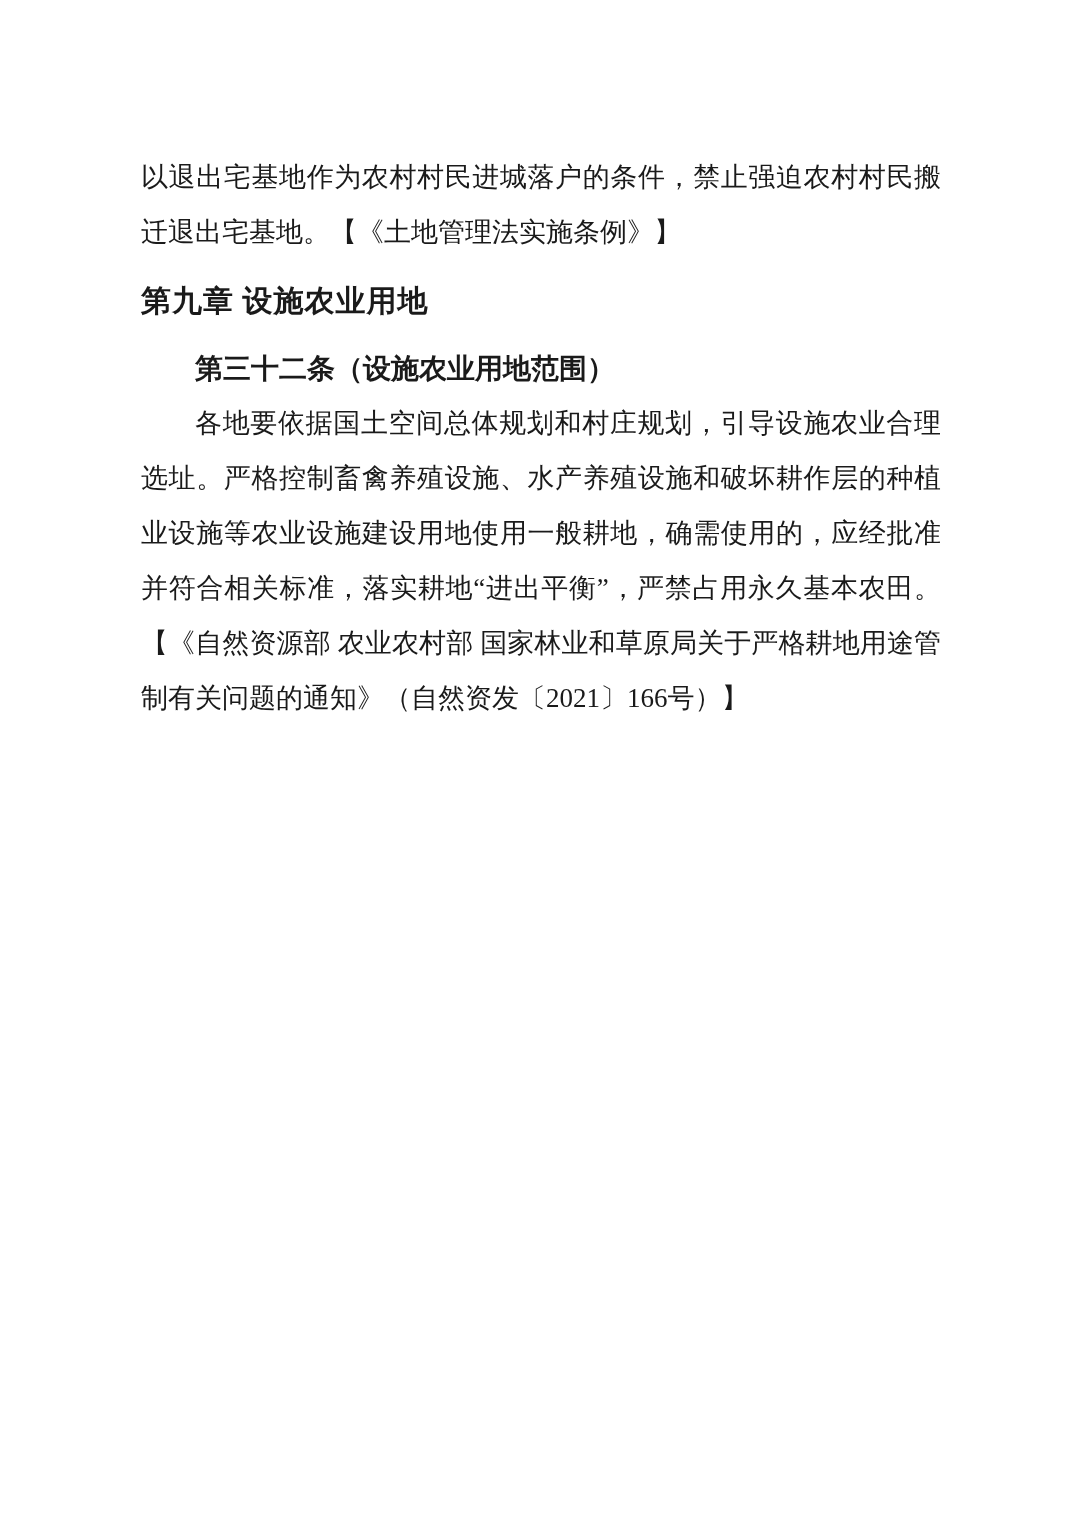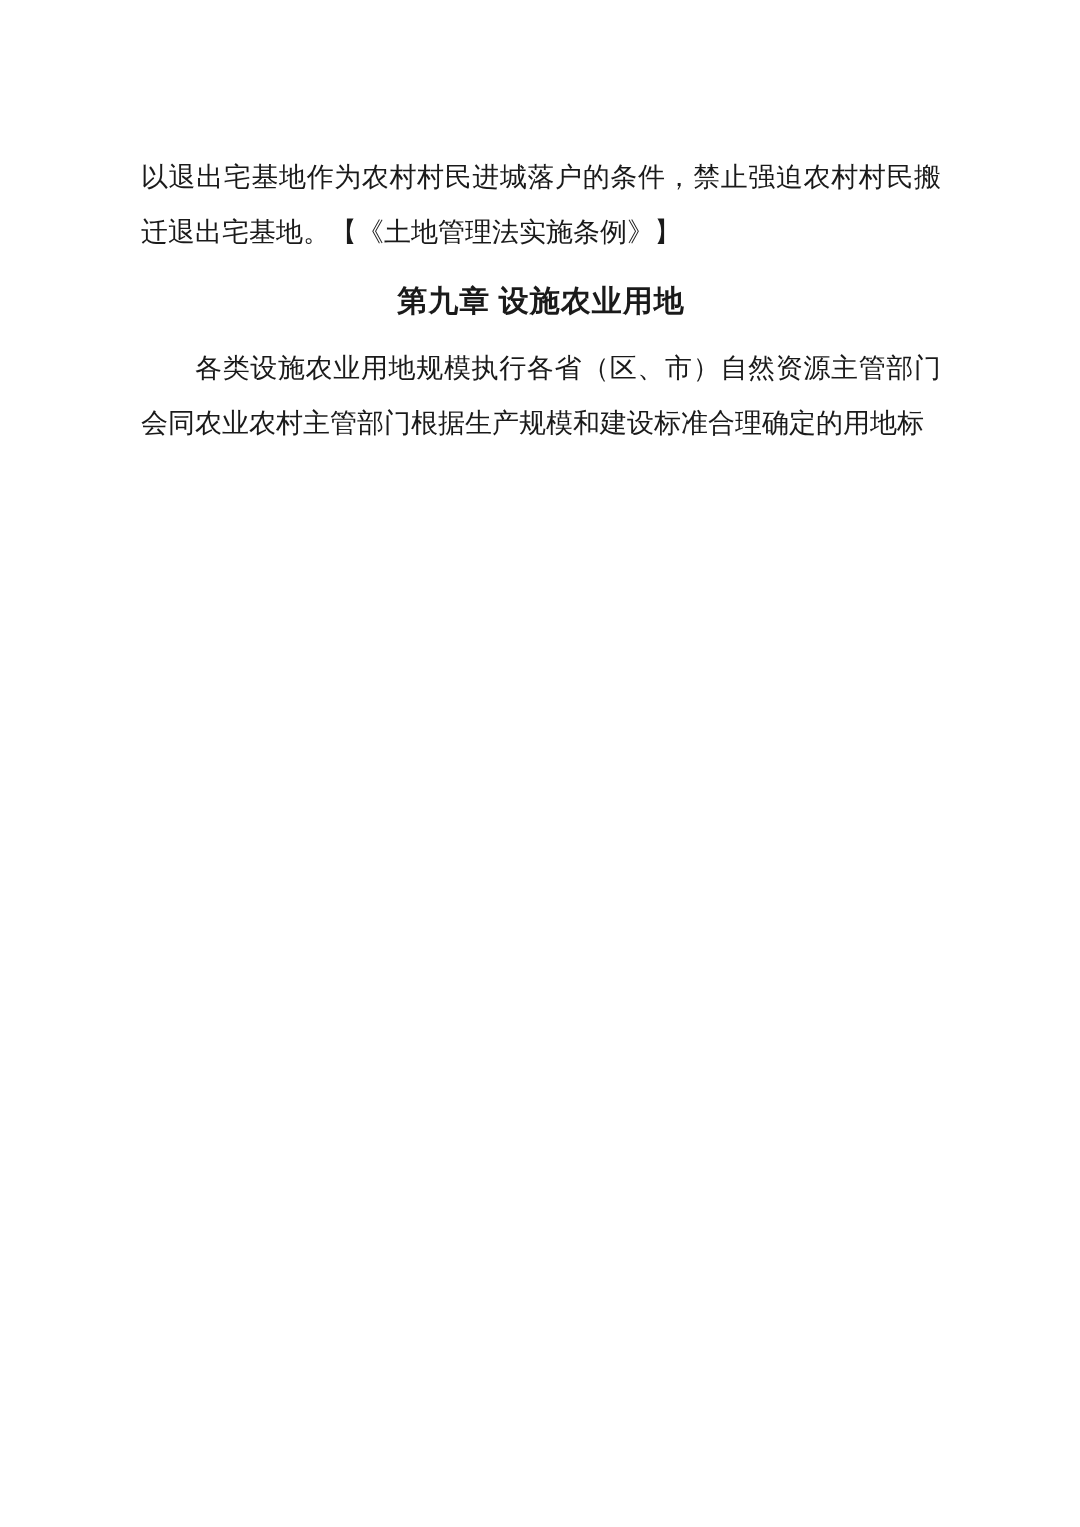--- a/index.html
+++ b/index.html
@@ -31,21 +31,21 @@
     margin: 0;
   }
   .para.indent {
     text-indent: 54px;
   }
   .chapter-heading {
     margin: 13px 0 13px 0;
     font-size: 30px;
     line-height: 55px;
     font-weight: bold;
-    text-align: center;
+    text-align: left;
     font-family: "Liberation Serif", "DejaVu Serif", serif;
     letter-spacing: 1px;
   }
   .article-heading {
     margin: 0;
     font-size: 28px;
     line-height: 55px;
     font-weight: bold;
     text-indent: 54px;
     text-align: left;
@@ -68,23 +68,24 @@
 </head>
 <body>
 
 <div class="page">
   <div class="content">
 
     <p class="para"><span>以退出宅基地作为农村村民进城落户的条件，禁止强迫农村村民搬迁退出宅基地。</span><span class="citation">【《土地管理法实施条例》】</span></p>
 
     <h1 class="chapter-heading">第九章 设施农业用地</h1>
 
+    <h2 class="article-heading">第三十二条（设施农业用地范围）</h2>
 
 
 
+    <p class="para indent"><span>各地要依据国土空间总体规划和村庄规划，引导设施农业合理选址。严格控制畜禽养殖设施、水产养殖设施和破坏耕作层的种植业设施等农业设施建设用地使用一般耕地，确需使用的，应经批准并符合相关标准，落实耕地“进出平衡”，严禁占用永久基本农田。</span><span class="citation">【《自然资源部 农业农村部 国家林业和草原局关于严格耕地用途管制有关问题的通知》（自然资发〔2021〕166号）】</span></p>
 
 
-    <p class="para indent"><span>各类设施农业用地规模执行各省（区、市）自然资源主管部门会同农业农村主管部门根据生产规模和建设标准合理确定的用地标</span></p>
 
   </div>
 
   <div class="page-footer">— 49 —</div>
 </div>
 
 </body></html>

